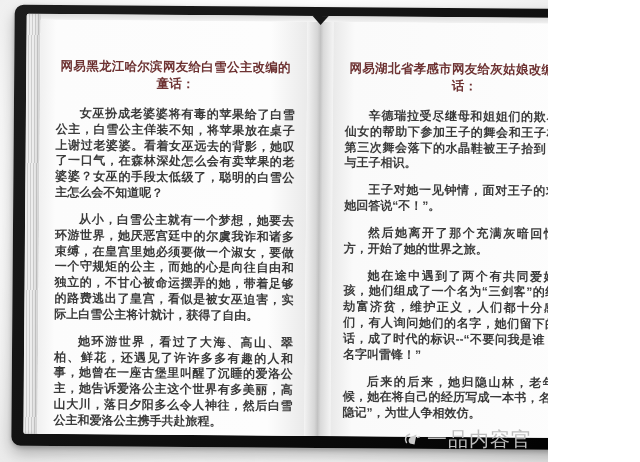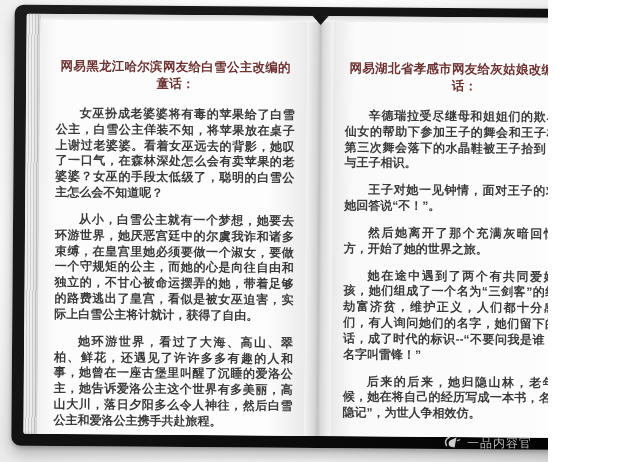--- a/index.html
+++ b/index.html
@@ -54,21 +54,21 @@
     margin:0 0 14px 0;text-align:center;
     font-size:12.5px;font-weight:bold;color:#6d3232;letter-spacing:.3px;
   }
   .page p{
     margin:0 0 11px 0;font-size:12px;line-height:1.32;color:#3a3a3a;
     text-align:justify;text-indent:2em;font-weight:bold;
   }
   .watermark{
     position:absolute;right:16px;bottom:9px;z-index:9;
     display:flex;align-items:center;gap:5px;
-    color:#bdbdbd;font-size:12px;letter-spacing:1px;
+    color:#bdbdbd;font-size:20px;letter-spacing:1px;
   }
   .watermark svg{display:block;}
 </style>
 </head>
 <body>
 
 <div class="stage">
 
   <div class="book">
     <div class="paper">

